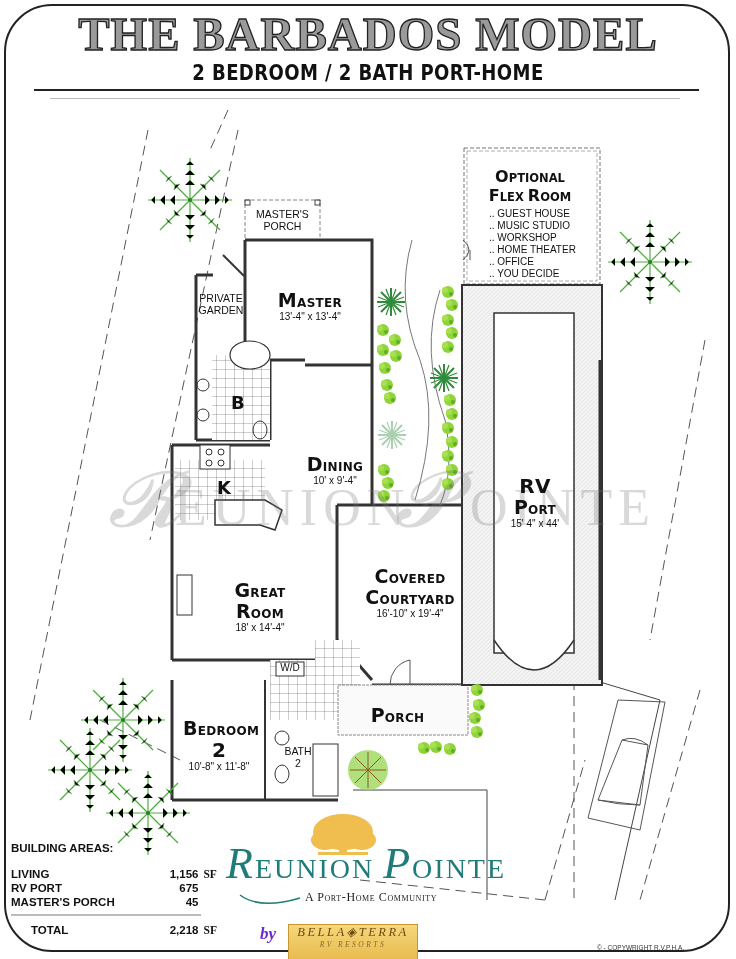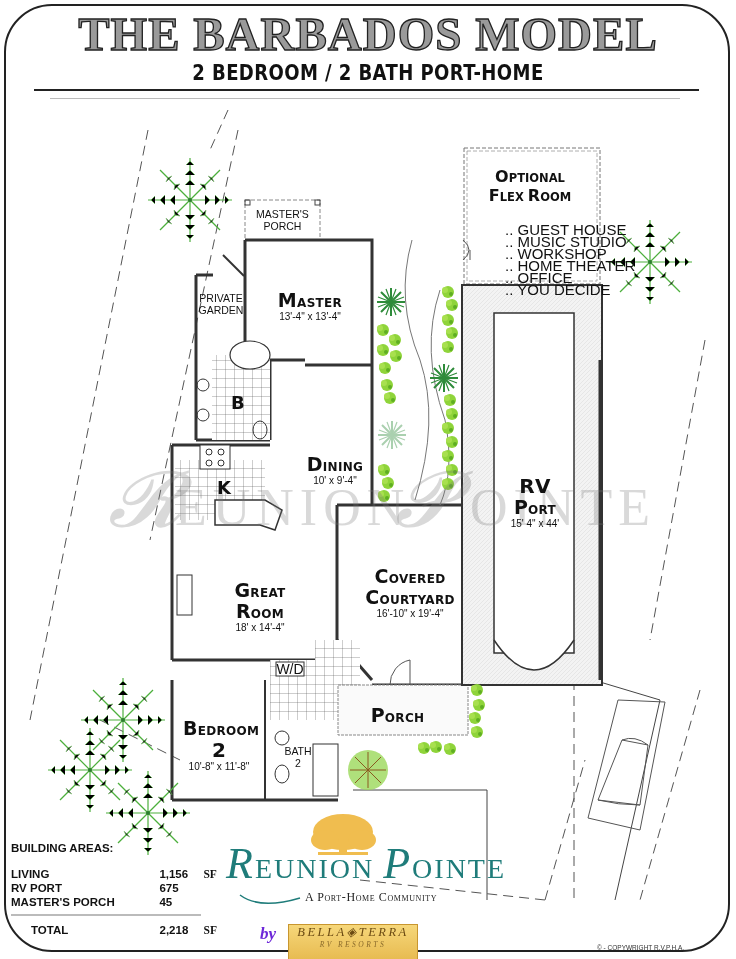--- a/index.html
+++ b/index.html
@@ -10,26 +10,26 @@
   .rule1 { position: absolute; left: 34px; width: 665px; top: 89px; height: 2px; background: #222; }
   .rule2 { position: absolute; left: 50px; width: 630px; top: 98px; height: 1px; background: #bbb; }
   svg.plan { position: absolute; left: 0; top: 0; }
   .lbl { position: absolute; font-family: "Liberation Sans", sans-serif; text-align: center; color: #111; line-height: 1.1; }
   .room { font-family: "DejaVu Sans", sans-serif; font-weight: bold; font-size: 12px; letter-spacing: 0.3px; }
   .room .cap { font-size: 19px; }
   .dim { font-size: 10px; }
   .small { font-size: 10.5px; }
   .flex-title { font-family: "DejaVu Sans", sans-serif; font-weight: bold; font-size: 11.5px; line-height: 17px; }
   .flex-title .cap { font-size: 16px; }
-  .flex-list { position: absolute; left: 489px; top: 208px; font-size: 15px; line-height: 12px; list-style: none; margin: 16px; padding: 0; }
+  .flex-list { position: absolute; left: 489px; top: 208px; font-size: 10px; line-height: 12px; list-style: none; margin: 0; padding: 0; }
   .areas { position: absolute; left: 11px; top: 826px; width: 210px; font-family: "Liberation Sans", sans-serif; font-weight: bold; font-size: 11.5px; }
   .areas .hdr { margin-bottom: 13px; margin-top: 16px; }
   .areas .row { display: flex; height: 14px; line-height: 14px; }
   .areas .name { width: 152px; }
-  .areas .val { width: 40px; text-align: left; }
+  .areas .val { width: 40px; text-align: right; }
   .areas .unit { width: 18px; padding-left: 5px; font-family: "Liberation Serif", serif; }
   .areas .sep { margin: 5px 0 7px 0; width: 190px; height: 2px; background: #bbb; }
   .areas .total .name { padding-left: 20px; width: 132px; }
   .logo-main { position: absolute; left: 226px; top: 838px; font-family: "Liberation Serif", serif; color: #1f7c7a; font-size: 28px; letter-spacing: 2px; }
   .logo-main .big { font-style: italic; font-size: 44px; }
   .logo-tag { position: absolute; left: 305px; top: 890px; font-family: "Liberation Serif", serif; font-size: 12px; letter-spacing: 0.6px; color: #222; font-variant: small-caps; }
   .by { position: absolute; left: 260px; top: 924px; font-family: "Liberation Serif", serif; font-style: italic; font-weight: bold; font-size: 17px; color: #6d28d9; }
   .bt-badge { position: absolute; left: 288px; top: 924px; width: 130px; height: 40px; background: linear-gradient(#f6d77a, #e6b84c); border: 1px solid #c8962f; box-sizing: border-box; text-align: center; font-style: italic; }
   .bt-name { font-family: "Liberation Serif", serif; font-size: 12.5px; letter-spacing: 2.5px; color: #6b4a12; line-height: 15px; display: block; }
   .bt-sub { font-family: "Liberation Serif", serif; font-size: 7.5px; letter-spacing: 2.5px; color: #8a6a2a; line-height: 9px; display: block; }
@@ -281,21 +281,21 @@
 <div class="lbl" style="left:360px; top:566px; width:100px;">
   <div class="room"><span class="cap">C</span><span>OVERED</span></div>
   <div class="room"><span class="cap">C</span><span>OURTYARD</span></div>
   <div class="dim">16'-10" x 19'-4"</div>
 </div>
 <div class="lbl" style="left:510px; top:475px; width:50px;">
   <div class="room" style="font-size:20px;">RV</div>
   <div class="room"><span class="cap">P</span><span>ORT</span></div>
   <div class="dim">15' 4" x 44'</div>
 </div>
-<div class="lbl" style="left:276px; top:662px; width:28px; font-size:14px;">W/D</div>
+<div class="lbl" style="left:276px; top:662px; width:28px; font-size:10px;">W/D</div>
 <div class="lbl" style="left:183px; top:718px; width:72px;">
   <div class="room"><span class="cap">B</span><span>EDROOM</span></div>
   <div class="room" style="font-size:20px;">2</div>
   <div class="dim">10'-8" x 11'-8"</div>
 </div>
 <div class="lbl small" style="left:283px; top:746px; width:30px;">
   <div>BATH</div>
   <div>2</div>
 </div>
 <div class="lbl" style="left:370px; top:705px; width:55px;">

